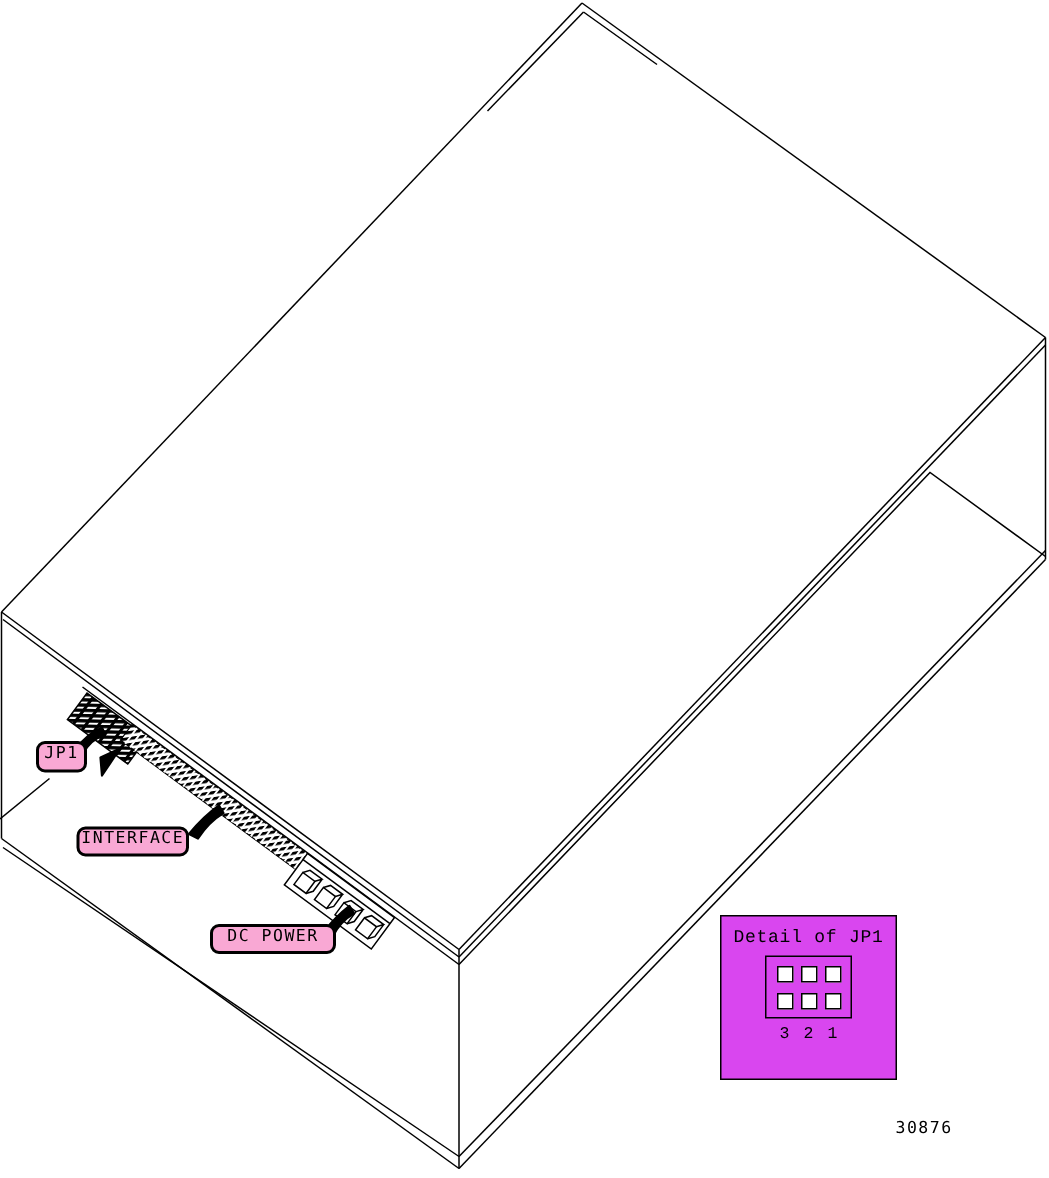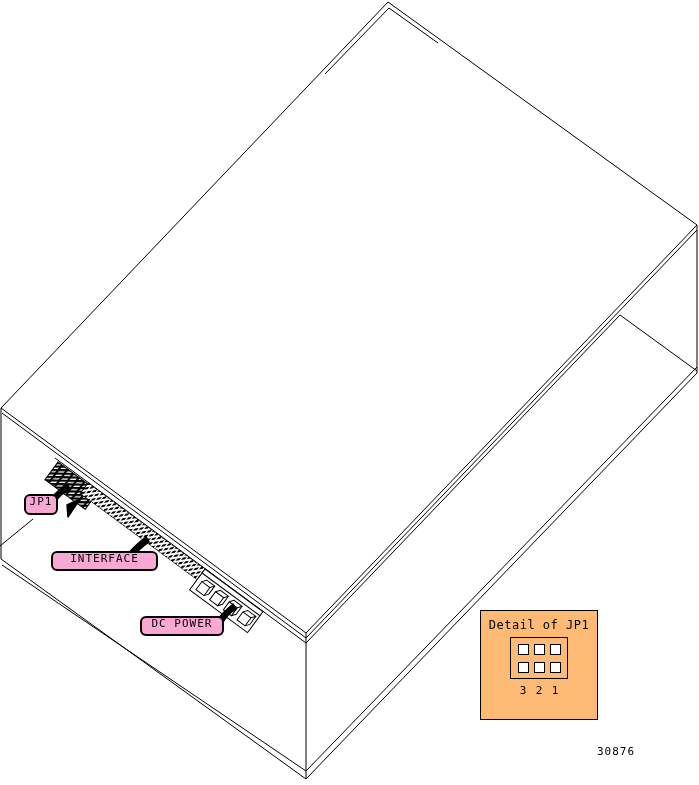--- a/index.html
+++ b/index.html
@@ -8,25 +8,25 @@
     font-family:"DejaVu Sans Mono","Liberation Mono",monospace;color:#000;
   }
   #drawing{position:absolute;left:0;top:0;}
   .callout{
     position:absolute;border:2px solid #000;border-radius:6px;background:#f9a8d4;
     font-size:11px;letter-spacing:1px;line-height:1;
     display:flex;align-items:flex-start;justify-content:center;box-sizing:border-box;
     z-index:5;white-space:nowrap;
   }
   #callout-jp1{left:24px;top:494px;width:34px;height:21px;}
-  #callout-interface{left:51px;top:551px;width:107px;height:20px;}
+  #callout-interface{left:51px;top:551px;width:75px;height:20px;}
   #callout-dcpower{left:140px;top:616px;width:84px;height:20px;}
   .detail-box{
     position:absolute;left:480px;top:610px;width:118px;height:110px;
-    border:1px solid #000;box-sizing:border-box;background:#fdba74;z-index:4;
+    border:1px solid #000;box-sizing:border-box;background:#d946ef;z-index:4;font-family:Liberation Mono, monospace;
   }
   .detail-title{margin-top:7px;text-align:center;font-size:12px;letter-spacing:0.5px;}
   .detail-connector{
     width:58px;height:42px;border:1px solid #000;margin:5px auto 0;
     display:grid;grid-template-columns:repeat(3,11px);grid-template-rows:repeat(2,11px);
     column-gap:5px;row-gap:7px;justify-content:center;align-content:center;box-sizing:border-box;
   }
   .pin-square{border:1px solid #000;box-sizing:border-box;background:#fff;}
   .detail-pins-row{display:flex;justify-content:center;margin-top:5px;}
   .detail-pins-row span{width:16px;text-align:center;font-size:11px;}

